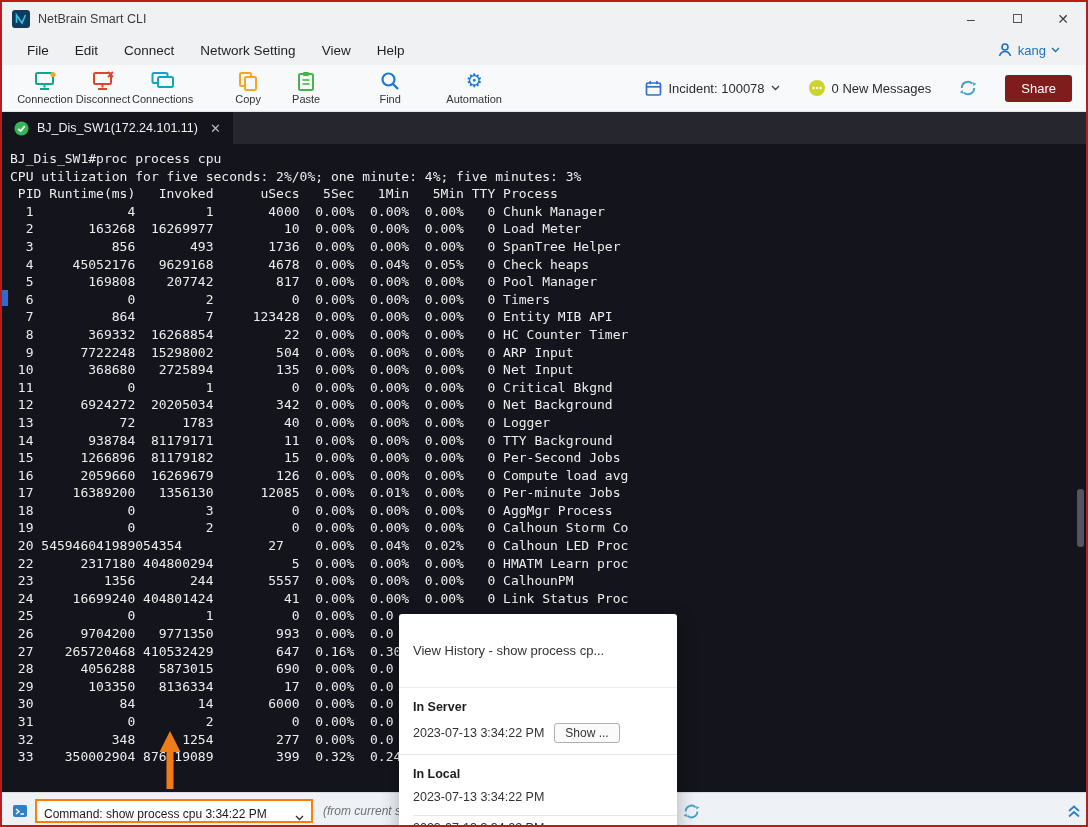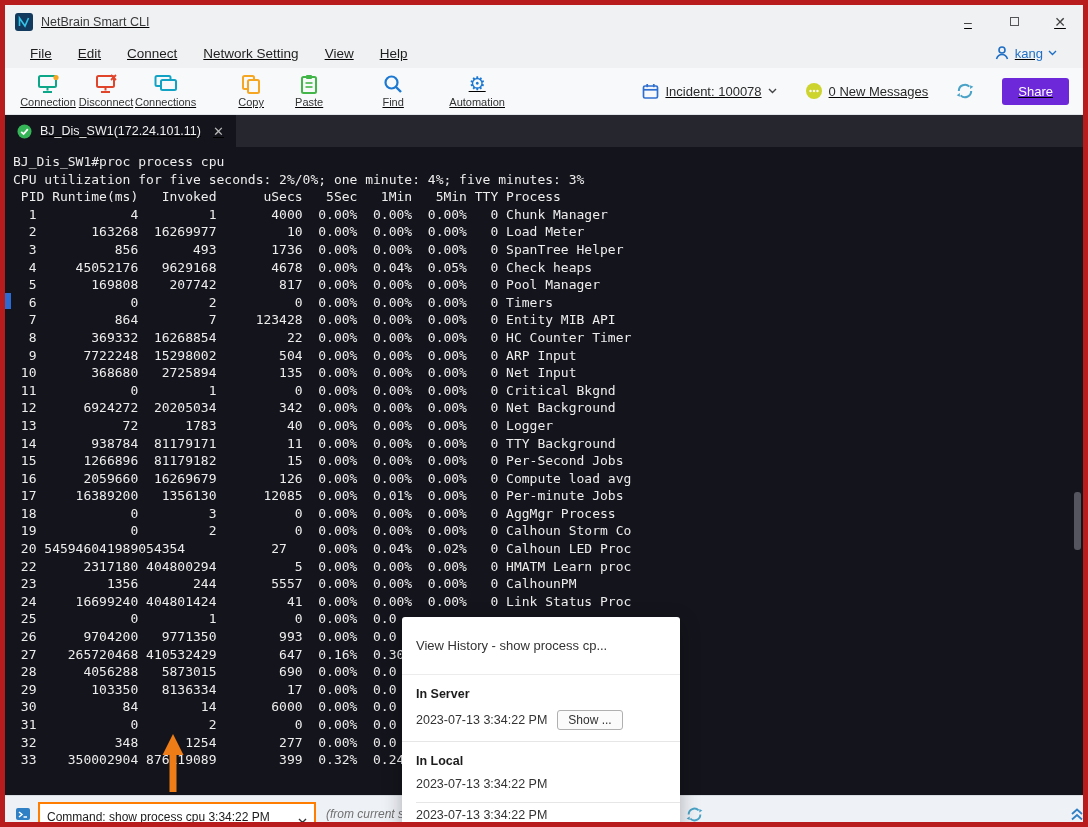--- a/index.html
+++ b/index.html
@@ -1,17 +1,17 @@
 <!DOCTYPE html>
 <html><head>
 <meta charset="utf-8">
 <style>
   * { margin:0; padding:0; box-sizing:border-box; }
   html,body { width:1088px; height:827px; overflow:hidden; font-family:"Liberation Sans", sans-serif; background:#fff; }
-  .window { position:absolute; inset:0; border:5px solid #b91c1c; overflow:hidden; background:#fff;text-decoration:underline; }
+  .window { position:absolute; inset:0; border:2px solid #b91c1c; overflow:hidden; background:#fff; }
 
   
   .titlebar { height:33px; background:#f0f1f3; display:flex; align-items:center; padding:0 0 0 10px; }
   .app-title { font-size:12.5px; color:#3a3a3a; margin-left:8px; }
   .win-controls { margin-left:auto; display:flex; height:33px; }
   .win-btn { width:46px; height:33px; display:flex; align-items:center; justify-content:center; font-size:14px; color:#444; }
   .max-box { width:9px; height:9px; border:1.3px solid #555; display:inline-block; }
 
   
   .menubar { height:30px; background:#f0f1f3; display:flex; align-items:center; padding:0 12px; font-size:13.5px; color:#1f1f1f; }
@@ -19,21 +19,21 @@
   .user-area { margin-left:auto; display:flex; align-items:center; gap:5px; color:#1f6fc5; font-size:13px; padding-right:14px; }
 
   
   .toolbar { height:47px; background:#f7f9fb; border-bottom:1px solid #e1e4e8; display:flex; align-items:center; padding:0 14px; }
   .tool-btn { display:flex; flex-direction:column; align-items:center; justify-content:center; min-width:58px; height:45px; gap:2px; }
   .tb-label { font-size:11px; color:#333; white-space:nowrap; }
   .tb-icon { height:20px; display:flex; align-items:center; justify-content:center; }
   .grp-gap { width:26px; }
   .toolbar-right { margin-left:auto; display:flex; align-items:center; gap:28px; font-size:13px; color:#2b2b2b; }
   .tr-item { display:flex; align-items:center; gap:6px; }
-  .share-btn { background:#6d28d9; color:#fff; border:none; padding:6px 16px; border-radius:3px; font-size:13px; font-family:inherit; }
+  .share-btn { background:#7f1d1d; color:#fff; border:none; padding:6px 16px; border-radius:3px; font-size:13px; font-family:inherit; }
   .gear-glyph { font-size:19px; color:#1d78d2; line-height:20px; }
 
   
   .tabbar { height:32px; background:#26262e; display:flex; align-items:stretch; }
   .tab { background:#14141c; display:flex; align-items:center; gap:8px; padding:0 12px; color:#f0f0f0; font-size:12.5px; }
   .tab-close { color:#b9b9b9; font-size:13px; margin-left:4px; }
 
   
   .terminal { position:absolute; top:142px; left:0; width:1088px; height:648px; background:#14141c;
               padding:6px 0 0 8px; font-family:"DejaVu Sans Mono", monospace; font-size:13px;
@@ -48,21 +48,21 @@
   .command-box { display:flex; align-items:flex-end; justify-content:space-between; width:278px; height:24px;
                  background:#fff; border:2px solid #ff7d00; padding:0 7px; font-size:12px; color:#1b1b1b;
                  margin-left:7px; white-space:nowrap; }
   .hint { font-style:italic; color:#6f6f6f; font-size:12px; margin-left:10px; white-space:nowrap; }
   .bb-refresh { position:absolute; left:681px; top:10px; }
   .bb-collapse { position:absolute; right:8px; top:10px; }
 
   
   .popup { position:absolute; left:397px; top:612px; width:278px; background:#fff; border-radius:3px;
            box-shadow:0 6px 20px rgba(0,0,0,0.28); z-index:20; overflow:hidden; }
-  .popup-title { padding:21px 14px; font-size:13px; color:#333; border-bottom:1px solid #ececec; white-space:nowrap; }
+  .popup-title { padding:29px 14px; font-size:13px; color:#333; border-bottom:1px solid #ececec; white-space:nowrap; }
   .popup-section { padding:12px 14px 4px; font-weight:bold; font-size:12.5px; color:#1c1c1c; }
   .popup-row { padding:5px 14px 11px; font-size:12.5px; color:#333; display:flex; align-items:center; }
   .show-btn { margin-left:10px; border:1px solid #b0b0b0; border-radius:3px; background:#fbfbfb;
               padding:2px 10px; font-size:12px; color:#333; font-family:inherit; }
   .popup-divider { height:1px; background:#e6e6e6; }
   .popup-divider.inset { margin:0 0 0 14px; }
 
   
   .arrow-annotation { position:absolute; left:155px; top:728px; z-index:15; }
 

